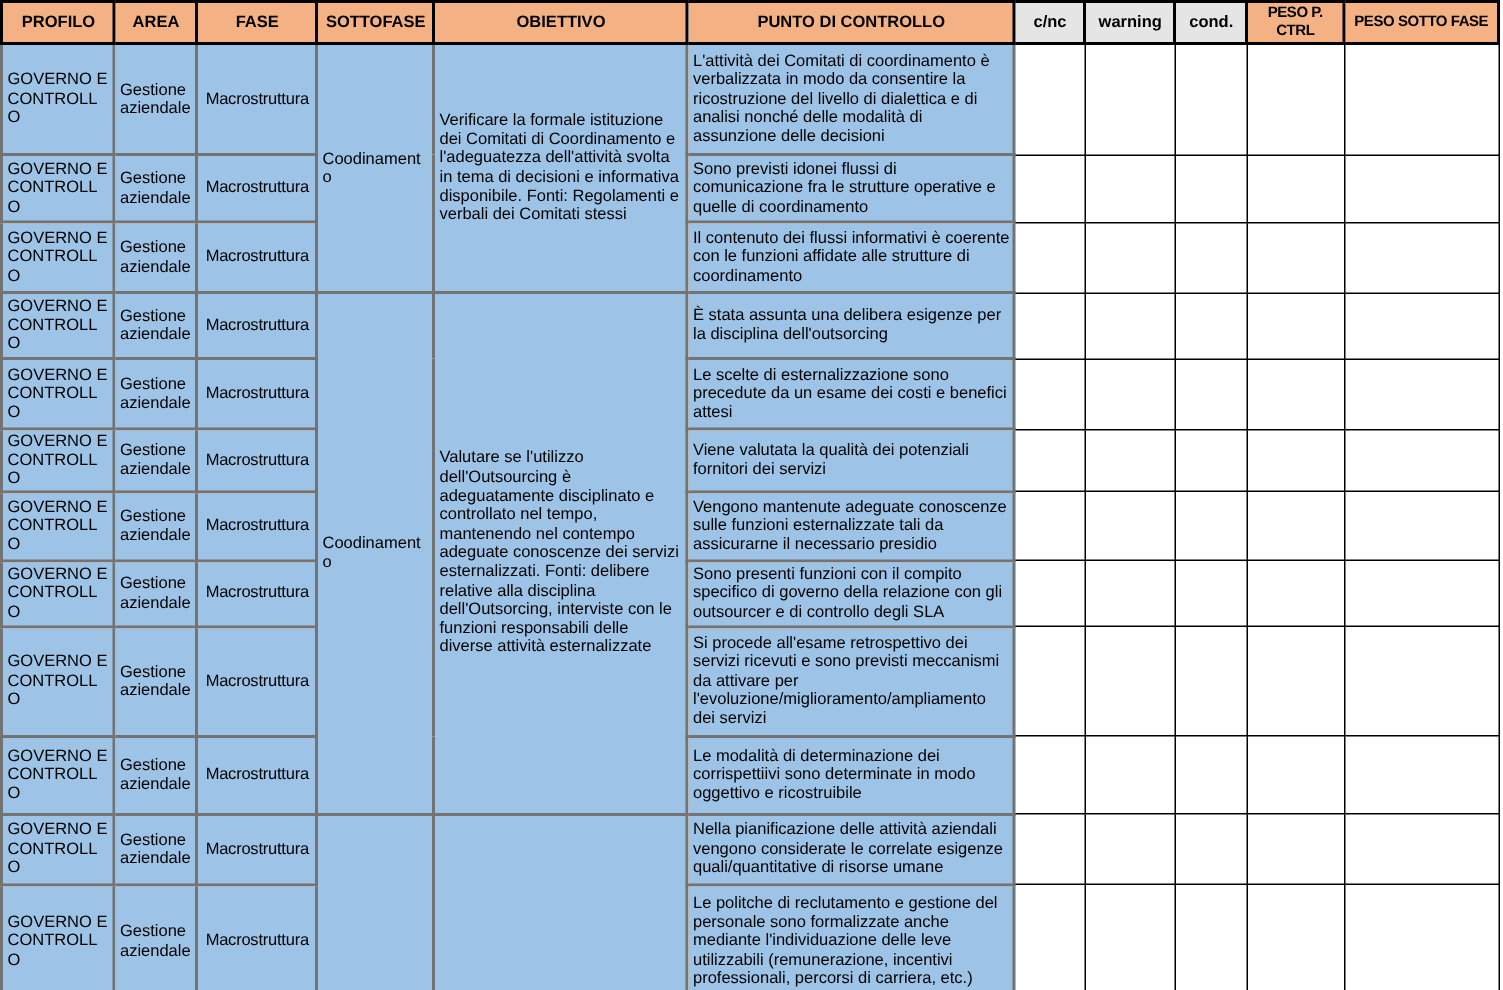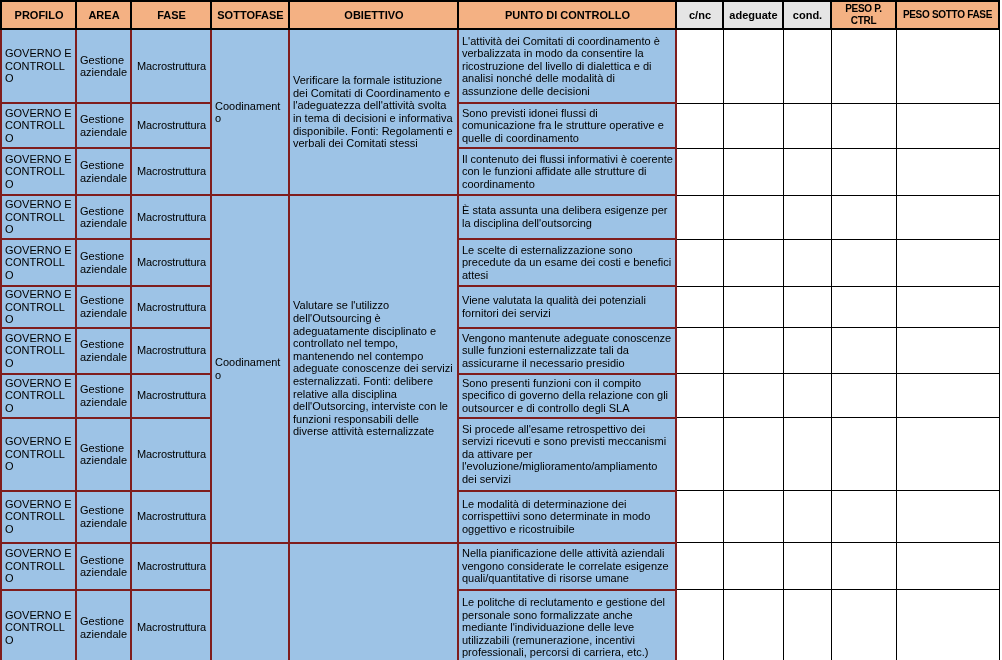--- a/index.html
+++ b/index.html
@@ -5,21 +5,21 @@
   html,body{margin:0;padding:0;background:#ffffff;}
   body{font-family:"Liberation Sans","DejaVu Sans",sans-serif;color:#000;}
   .sheet{width:1002px;height:660px;overflow:hidden;background:#fff;}
   table{border-collapse:collapse;table-layout:fixed;width:998px;}
   th,td{overflow:hidden;vertical-align:middle;line-height:12.5px;font-size:11px;
         padding:1px 2px 1px 3px;word-wrap:break-word;}
   thead tr{height:28px;}
   th{font-weight:bold;text-align:center;background:#F4B183;border:2px solid #000;line-height:12px;}
   th.th-white{background:#e5e5e5;}
   th.th-small{font-size:10px;letter-spacing:-0.3px;padding:1px;}
-  td.blue{background:#9DC3E6;border:2px solid #7f1d1d;}
+  td.blue{background:#9DC3E6;border:2px solid #737373;}
   td.wcell{background:#ffffff;border:1px solid #000;}
   td.pdc,td.obi{line-height:12.6px;}
   td.fase{letter-spacing:-0.15px;text-align:center;}
   tbody tr:nth-child(1){height:74px;}
   tbody tr:nth-child(2){height:45px;}
   tbody tr:nth-child(3){height:47px;}
   tbody tr:nth-child(4){height:44px;}
   tbody tr:nth-child(5){height:47px;}
   tbody tr:nth-child(6){height:33px;}
   tbody tr:nth-child(7){height:46px;}
@@ -49,21 +49,21 @@
     </colgroup>
     <thead>
       <tr>
           <th>PROFILO</th>
           <th>AREA</th>
           <th>FASE</th>
           <th>SOTTOFASE</th>
           <th>OBIETTIVO</th>
           <th>PUNTO DI CONTROLLO</th>
           <th class="th-white">c/nc</th>
-          <th class="th-white">adeguate</th>
+          <th class="th-white">warning</th>
           <th class="th-white">cond.</th>
           <th class="th-small">PESO P. CTRL</th>
           <th class="th-small">PESO SOTTO FASE</th>
         </tr>
     </thead>
     <tbody>
         <tr>
           <td class="blue">GOVERNO E CONTROLLO</td>
           <td class="blue">Gestione aziendale</td>
           <td class="blue fase">Macrostruttura</td>

